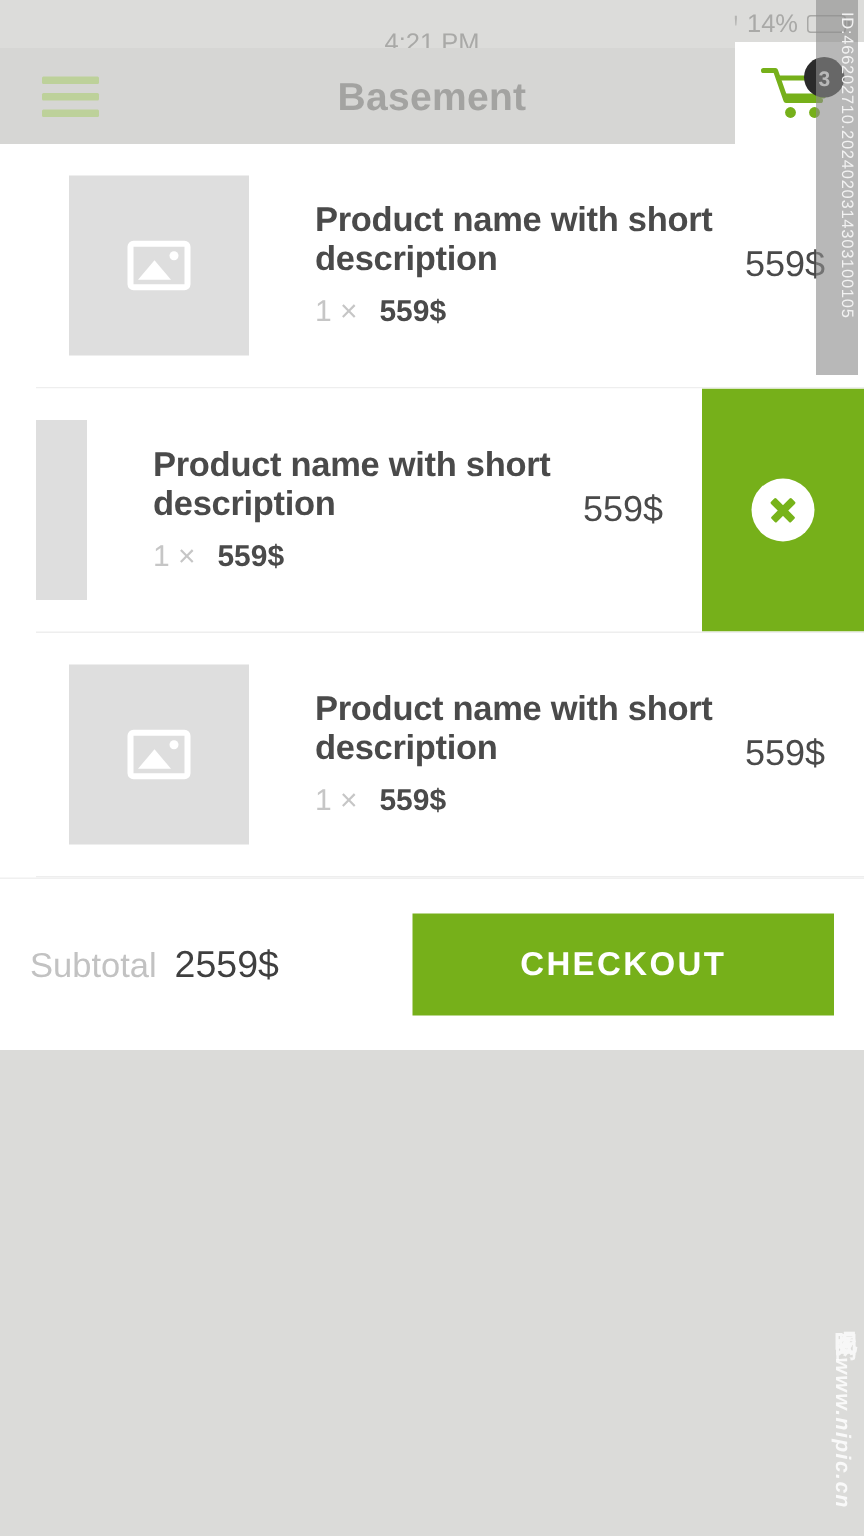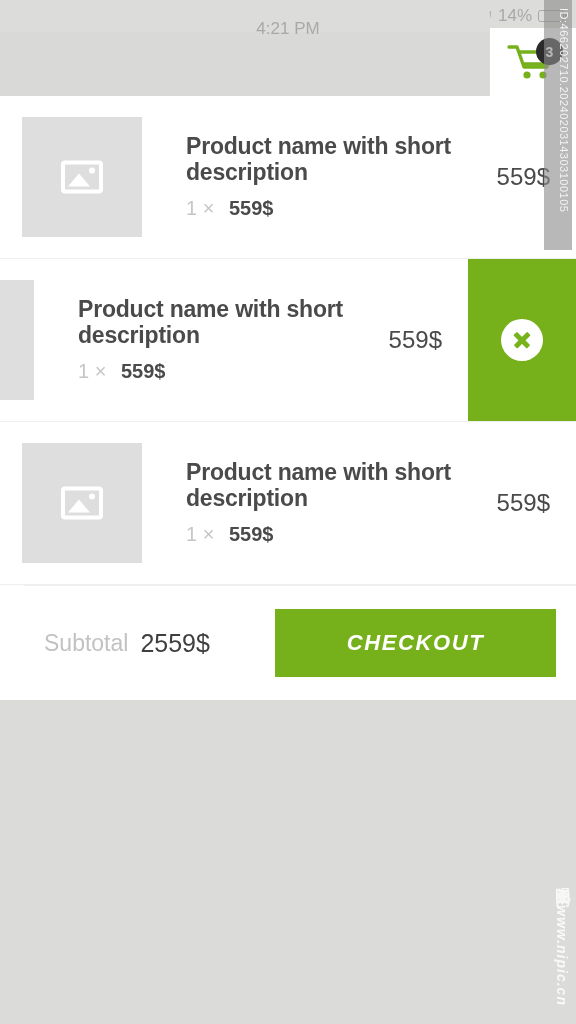--- a/index.html
+++ b/index.html
@@ -121,21 +121,21 @@
     z-index:3;
   }
   .cart-list {
     position:absolute; top:96px; left:0; width:576px;
     background:#ffffff;
     pointer-events:auto;
   }
   .cart-row {
     position:relative; height:163px; background:#ffffff;
     border-bottom:1px solid #eeeeee;
-    display:flex; align-items:center; overflow:hidden;
+    display:flex; align-items:center; overflow:hidden;margin-left:24px;
   }
   .row-content {
     display:flex; align-items:center; width:100%; height:100%;
     position:relative;
   }
   .row-content.swiped { transform:translateX(-108px); width:calc(100% + 108px); }
   .thumb {
     width:120px; height:120px; background:#dedede; flex:0 0 120px;
     margin-left:22px; position:relative;
   }
@@ -177,30 +177,29 @@
     content:""; position:absolute; left:50%; top:50%;
     width:19px; height:4.5px; background:#77b31a; border-radius:1px;
   }
   .del-circle::before { transform:translate(-50%,-50%) rotate(45deg); }
   .del-circle::after  { transform:translate(-50%,-50%) rotate(-45deg); }
 
   .cart-footer {
     background:#ffffff; height:115px;
     display:flex; align-items:center; padding:0 20px;
     border-top:1px solid #f0f0f0;
-    margin-left:24px;
   }
   .subtotal-label { font-size:23px; color:#c2c2c2; }
   .subtotal-val { font-size:25px; font-weight:normal; color:#3f3f3f; margin-left:12px; }
   .checkout-btn {
     margin-left:auto; width:281px; height:68px;
     background:#76b01a; color:#ffffff;
     font-size:22px; font-weight:bold; letter-spacing:1.6px;
     display:flex; align-items:center; justify-content:center;
-    border:none; cursor:pointer; font-family:"Liberation Sans", sans-serif;font-style:italic;
+    border:none; cursor:pointer; font-family:"Liberation Sans", sans-serif;
   }
 
   
   .wm-strip {
     position:absolute; top:0; right:4px; width:28px; height:250px;
     background:rgba(140,140,140,0.62);
     z-index:50;
   }
   .wm-text {
     position:absolute; top:8px; right:6px;
@@ -262,20 +261,28 @@
 
   <div class="statusbar">
     <div class="sb-center">4:21 PM</div>
     <div class="sb-right">
       <span class="bt">Ꞌ</span>
       <span class="batt-pct">14%</span>
       <span class="batt"><span class="batt-fill" style="width:22%"></span></span>
     </div>
   </div>
 
+  <div class="navbar">
+    <div class="hamburger">
+      <span></span>
+        <span></span>
+        <span></span>
+    </div>
+    <div class="nav-title">Basement</div>
+  </div>
 
   <div class="cart-panel">
 
     <div class="cart-head">
       <div class="cart-icon-wrap">
         <svg width="52" height="40" viewBox="0 0 52 40">
           <path d="M2 5 H10 L17 25 H40" fill="none" stroke="#76b01a" stroke-width="3.4" stroke-linecap="round" stroke-linejoin="round"></path>
           <path d="M13 10 H47 L42 22 H17" fill="none" stroke="#76b01a" stroke-width="3.4" stroke-linecap="round" stroke-linejoin="round"></path>
           <circle cx="20" cy="33" r="3.6" fill="#76b01a"></circle>
           <circle cx="36" cy="33" r="3.6" fill="#76b01a"></circle>

